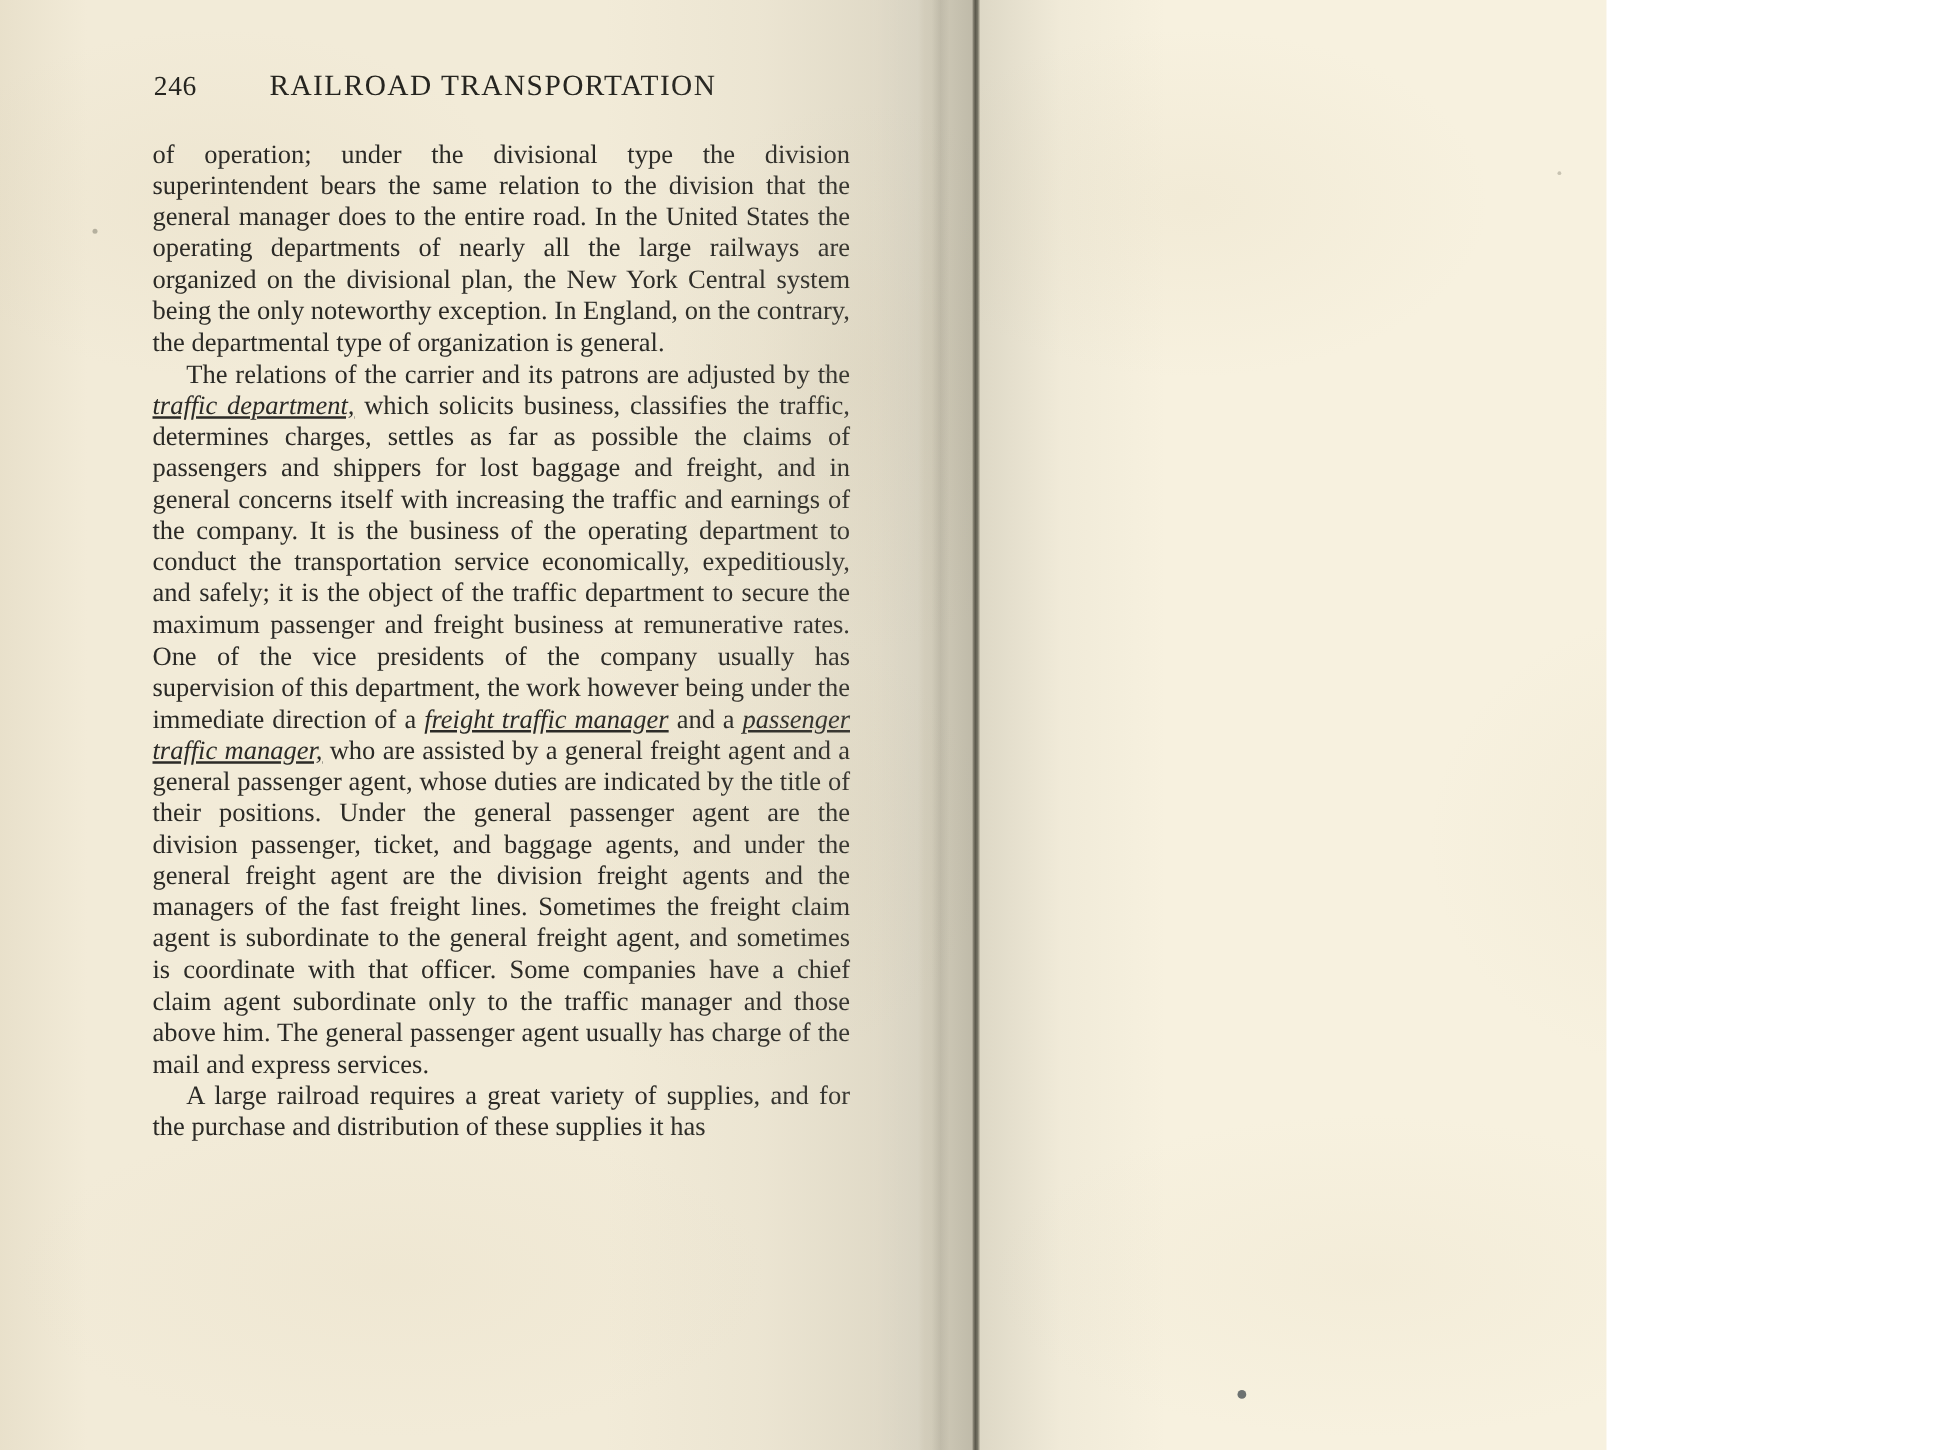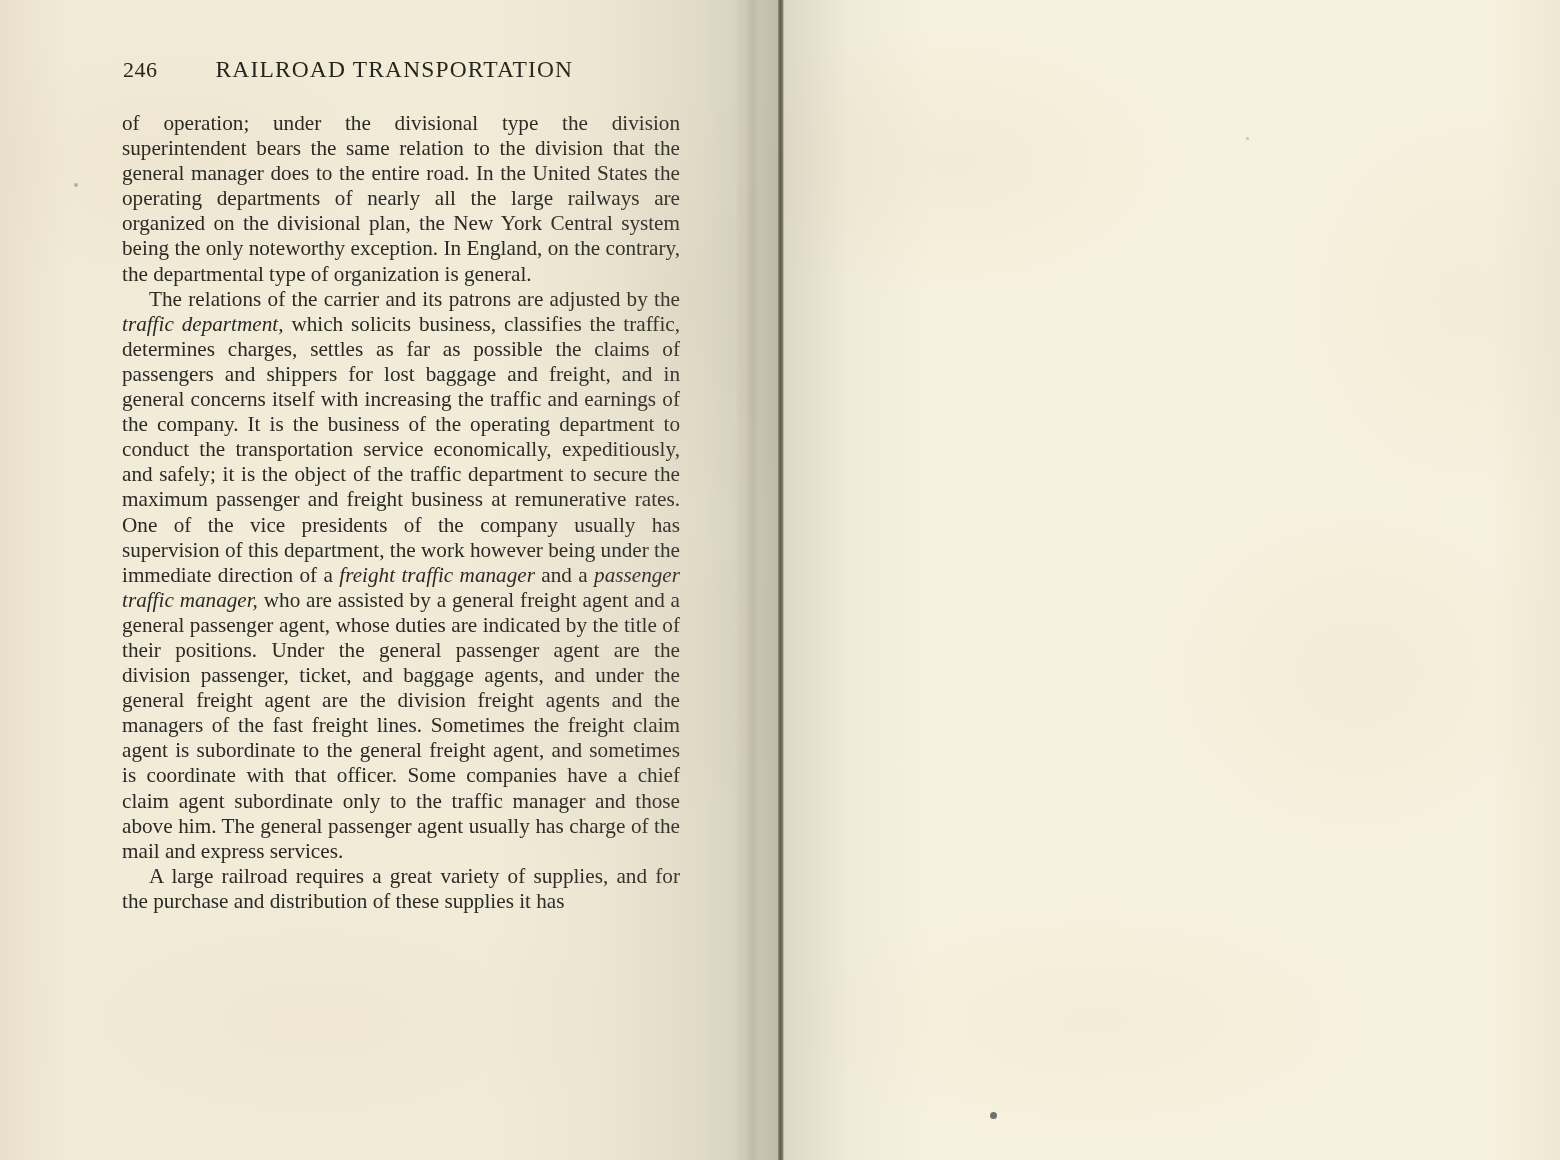--- a/index.html
+++ b/index.html
@@ -9,21 +9,21 @@
   }
   body {
     width: 1560px;
     height: 1160px;
     overflow: hidden;
     font-family: "Liberation Serif", "DejaVu Serif", serif;
   }
 
   #book-spread {
     position: relative;
-    width: 1560px;
+    width: 1285px;
     height: 1160px;
     background: #f3ecda;
     overflow: hidden;
   }
 
   
   .page {
     position: absolute;
     top: 0;
     height: 1160px;
@@ -159,20 +159,21 @@
     text-indent: 27px;
     color: #2b2a26;
     -webkit-font-smoothing: antialiased;
   }
   .body-copy p.no-indent { text-indent: 0; }
   
   .body-copy p { text-align-last: left; }
 
   .body-copy i {
     font-style: italic;
+    text-decoration: underline;
   }
 
   
   .speck {
     position: absolute;
     border-radius: 50%;
     pointer-events: none;
   }
   #speck-ink-dot {
     left: 990px; top: 1112px;

